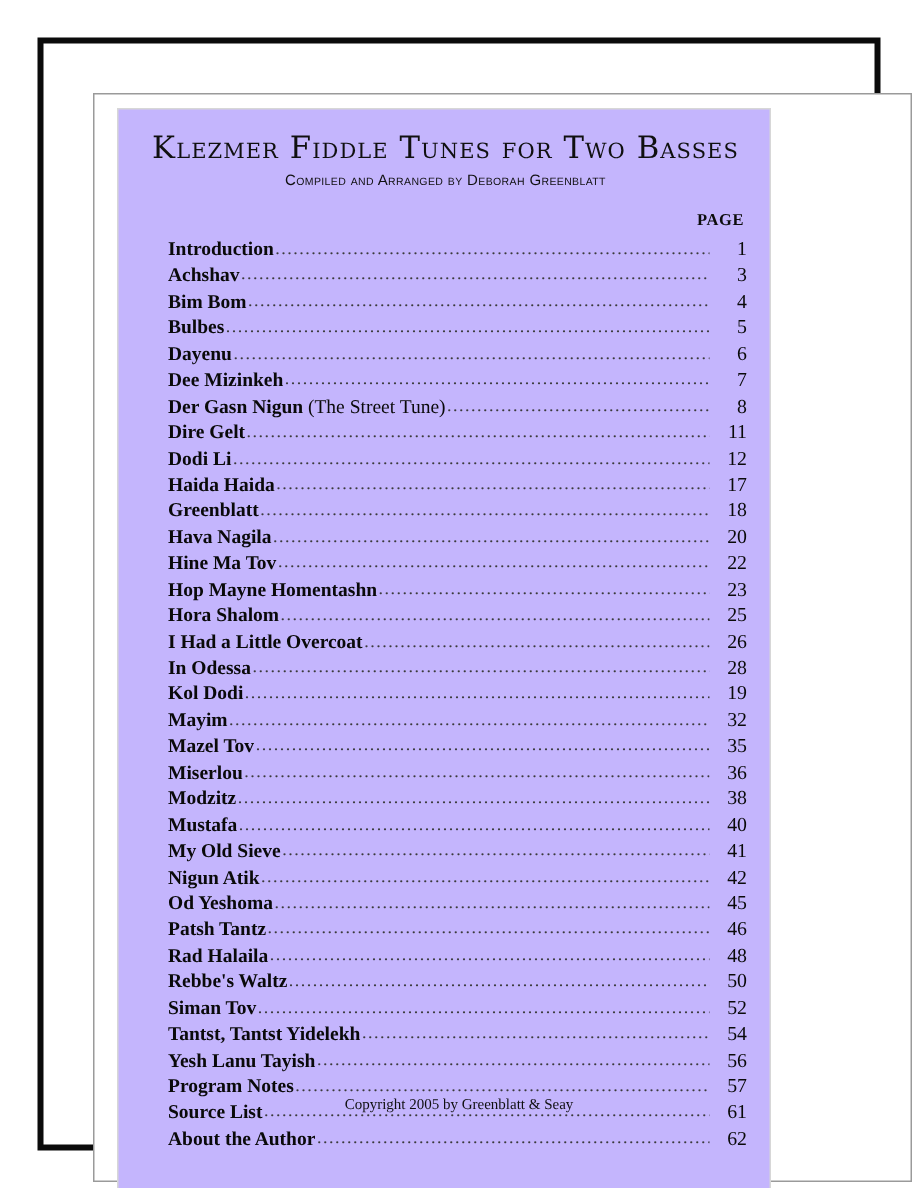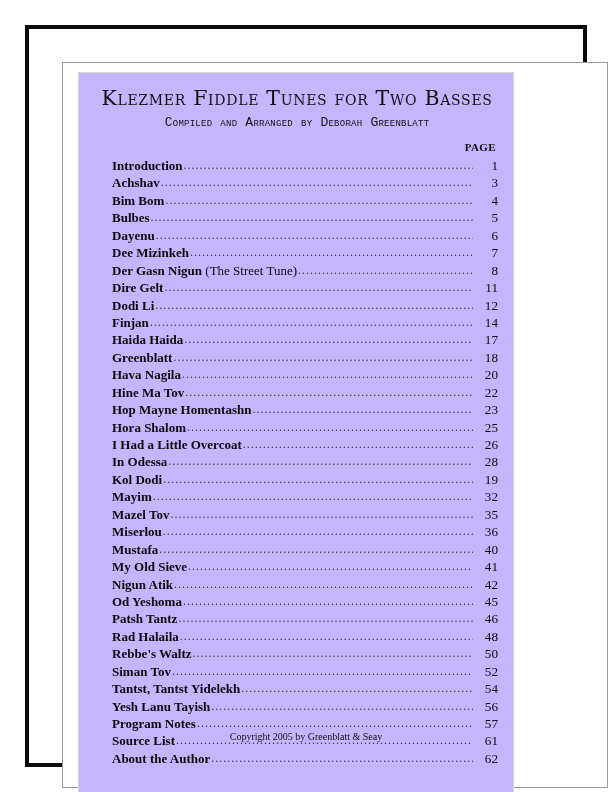--- a/index.html
+++ b/index.html
@@ -70,22 +70,22 @@
     font-family: "DejaVu Serif", "Liberation Serif", serif;
     font-size: 20.5px;
     font-variant: small-caps;
     font-weight: normal;
     letter-spacing: 0.7px;
     color: #101010;
     white-space: nowrap;
     line-height: 1.15;
   }
   .doc-subtitle {
-    font-family: Liberation Mono, monospace;
-    font-size: 13px;
+    font-family: Liberation Sans, sans-serif;
+    font-size: 10px;
     font-variant: small-caps;
     font-weight: normal;
     letter-spacing: 0.25px;
     color: #101010;
     margin-top: 4px;
     white-space: nowrap;
   }
 
   
   .page-header {
@@ -215,25 +215,20 @@
           <span class="toc-title">Dire Gelt</span>
           <span class="toc-dots"></span>
           <span class="toc-page">11</span>
         </div>
         <div class="toc-row">
           <span class="toc-title">Dodi Li</span>
           <span class="toc-dots"></span>
           <span class="toc-page">12</span>
         </div>
         <div class="toc-row">
-          <span class="toc-title">Finjan</span>
-          <span class="toc-dots"></span>
-          <span class="toc-page">14</span>
-        </div>
-        <div class="toc-row">
           <span class="toc-title">Haida Haida</span>
           <span class="toc-dots"></span>
           <span class="toc-page">17</span>
         </div>
         <div class="toc-row">
           <span class="toc-title">Greenblatt</span>
           <span class="toc-dots"></span>
           <span class="toc-page">18</span>
         </div>
         <div class="toc-row">
@@ -280,20 +275,25 @@
           <span class="toc-title">Mazel Tov</span>
           <span class="toc-dots"></span>
           <span class="toc-page">35</span>
         </div>
         <div class="toc-row">
           <span class="toc-title">Miserlou</span>
           <span class="toc-dots"></span>
           <span class="toc-page">36</span>
         </div>
         <div class="toc-row">
+          <span class="toc-title">Modzitz</span>
+          <span class="toc-dots"></span>
+          <span class="toc-page">38</span>
+        </div>
+        <div class="toc-row">
           <span class="toc-title">Mustafa</span>
           <span class="toc-dots"></span>
           <span class="toc-page">40</span>
         </div>
         <div class="toc-row">
           <span class="toc-title">My Old Sieve</span>
           <span class="toc-dots"></span>
           <span class="toc-page">41</span>
         </div>
         <div class="toc-row">

